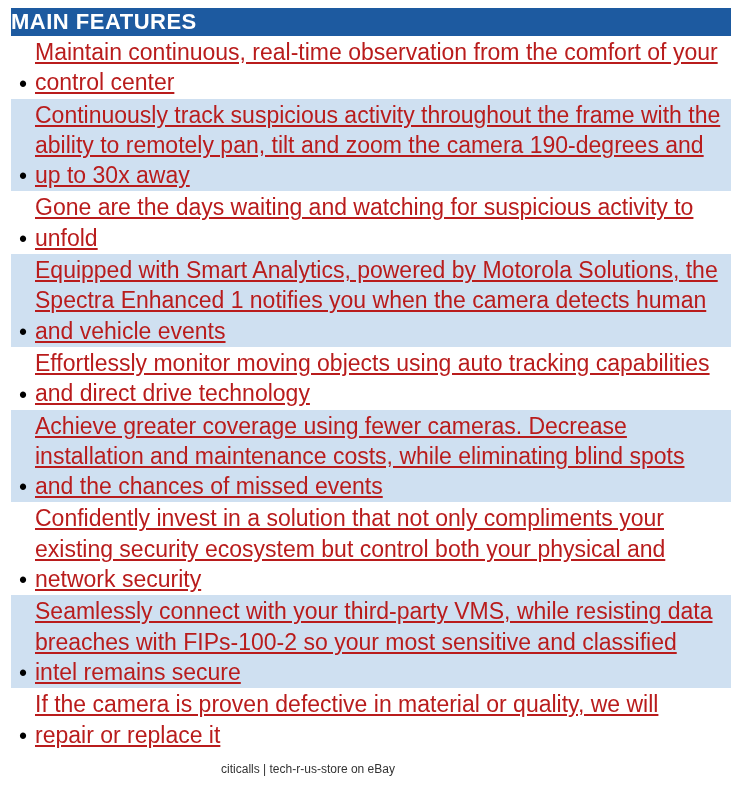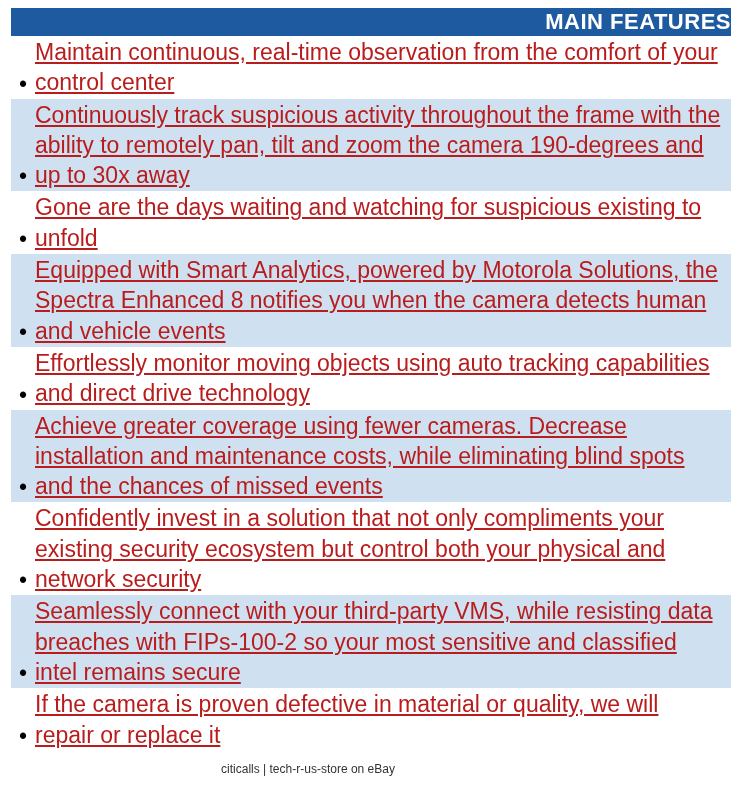--- a/index.html
+++ b/index.html
@@ -19,21 +19,21 @@
     position: absolute;
     left: 11px;
     top: 8px;
     width: 720px;
   }
   .header-bar {
     background: #1d5aa0;
     color: #ffffff;
     height: 28px;
     line-height: 28px;
-    text-align: right;
+    text-align: left;
     font-size: 22px;
     font-weight: bold;
     letter-spacing: 0.5px;
   }
   .feature-row {
     display: flex;
     align-items: flex-end;
     background: #ffffff;
     padding: 0;
   }
@@ -78,26 +78,26 @@
       <span class="text-cell">Maintain continuous, real-time observation from the comfort of your control center</span>
     </div>
 
     <div class="feature-row alt">
       <span class="bullet-cell">•</span>
       <span class="text-cell">Continuously track suspicious activity throughout the frame with the ability to remotely pan, tilt and zoom the camera 190-degrees and up to 30x away</span>
     </div>
 
     <div class="feature-row">
       <span class="bullet-cell">•</span>
-      <span class="text-cell">Gone are the days waiting and watching for suspicious existing to unfold</span>
+      <span class="text-cell">Gone are the days waiting and watching for suspicious activity to unfold</span>
     </div>
 
     <div class="feature-row alt">
       <span class="bullet-cell">•</span>
-      <span class="text-cell">Equipped with Smart Analytics, powered by Motorola Solutions, the Spectra Enhanced 8 notifies you when the camera detects human and vehicle events</span>
+      <span class="text-cell">Equipped with Smart Analytics, powered by Motorola Solutions, the Spectra Enhanced 1 notifies you when the camera detects human and vehicle events</span>
     </div>
 
     <div class="feature-row">
       <span class="bullet-cell">•</span>
       <span class="text-cell">Effortlessly monitor moving objects using auto tracking capabilities and direct drive technology</span>
     </div>
 
     <div class="feature-row alt">
       <span class="bullet-cell">•</span>
       <span class="text-cell">Achieve greater coverage using fewer cameras. Decrease installation and maintenance costs, while eliminating blind spots and the chances of missed events</span>

